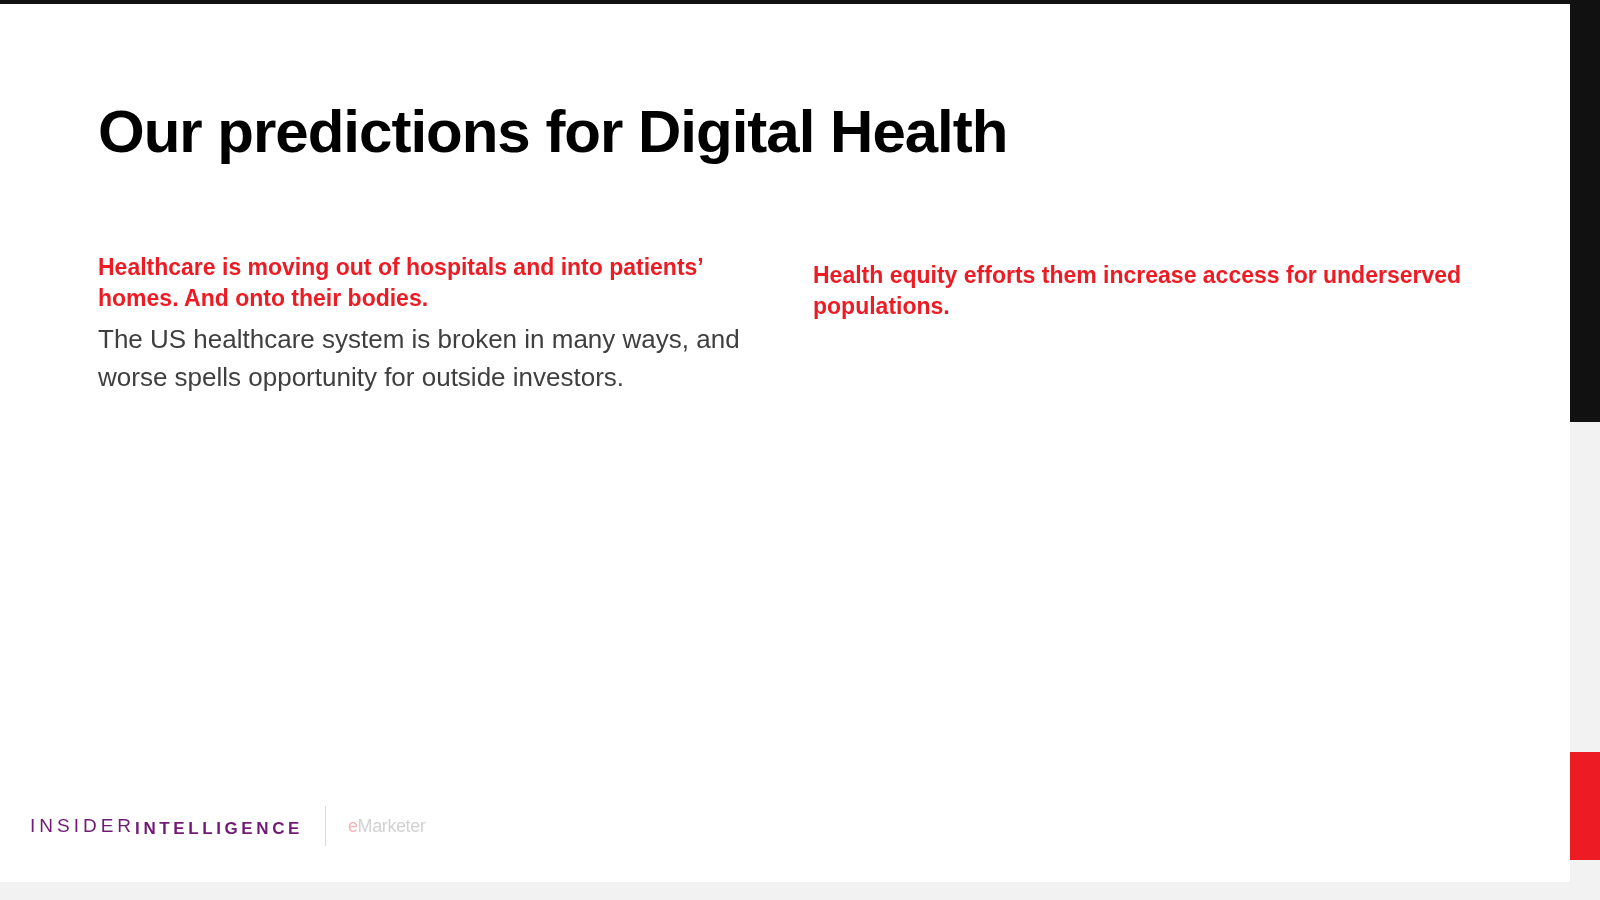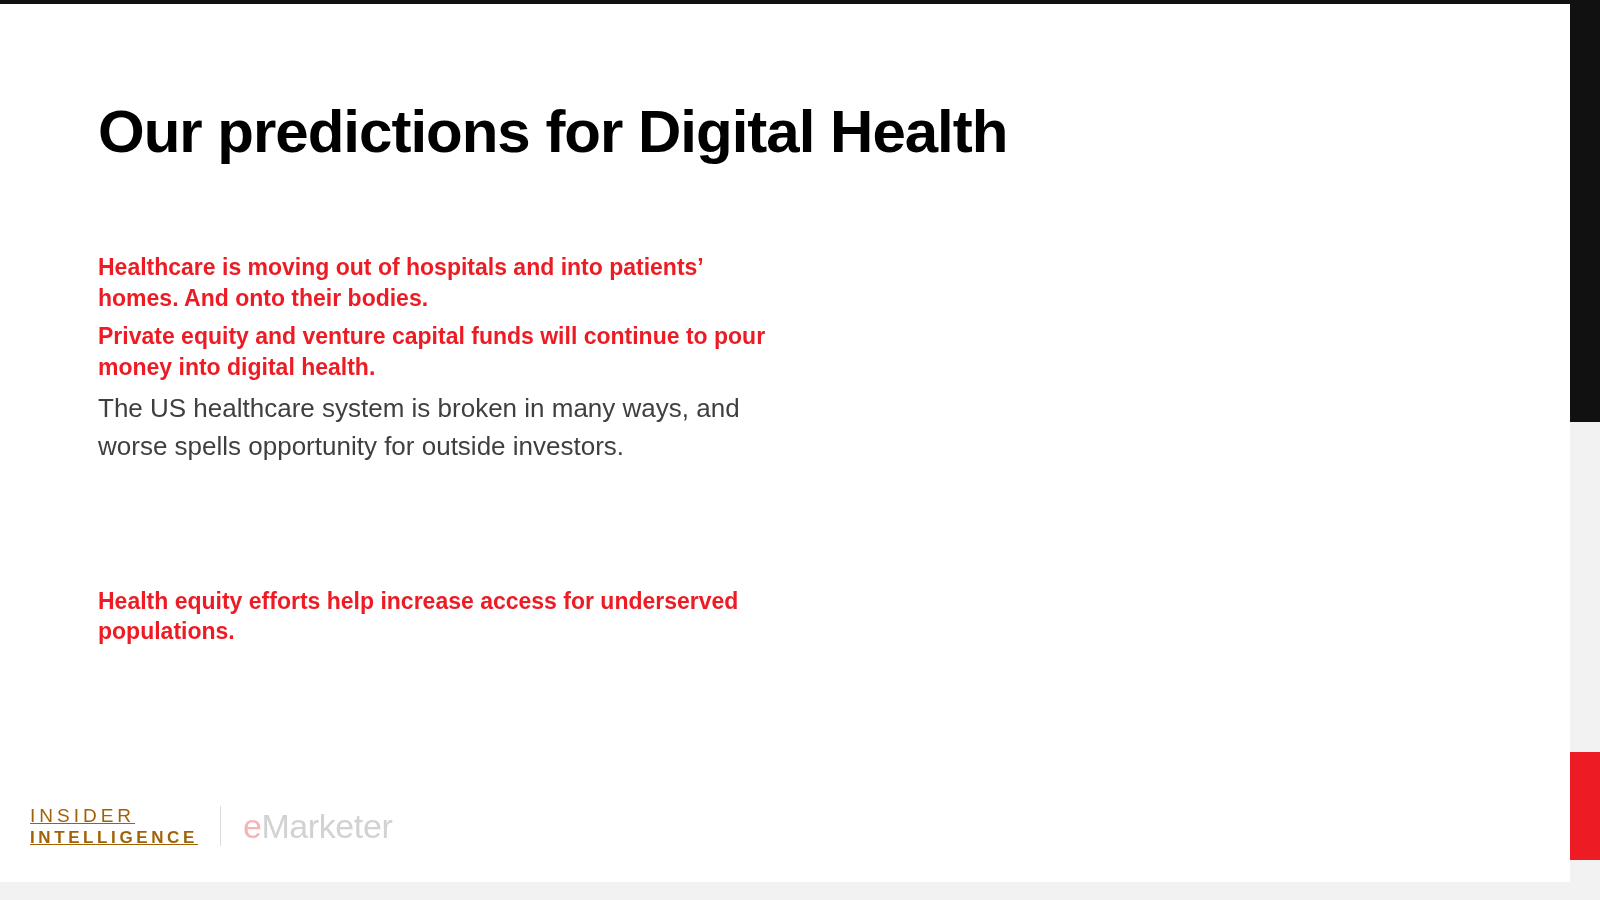--- a/index.html
+++ b/index.html
@@ -71,22 +71,22 @@
     line-height: 1.1;
     white-space: nowrap;
   }
 
   .columns {
     position: absolute;
     left: 98px;
     top: 248px;
     width: 1390px;
     display: flex;
-    flex-direction: column;
-    gap: 84px;
+    flex-direction: row;
+    gap: 40px;
   }
 
   .col {
     width: 680px;
   }
 
   .col-right {
     padding-top: 8px;
   }
 
@@ -120,24 +120,23 @@
     left: 30px;
     bottom: 36px;
     display: flex;
     flex-direction: row;
     align-items: center;
     gap: 22px;
   }
 
   .insider-logo {
     display: flex;
-    flex-direction: column;
+    flex-direction: row;
     line-height: 1;
-    color: #a16207;
-    text-decoration: underline;
+    color: #701a75;
   }
 
   .insider-logo .ins-1 {
     font-size: 19px;
     letter-spacing: 4px;
     font-weight: normal;
   }
 
   .insider-logo .ins-2 {
     font-size: 17px;
@@ -146,21 +145,21 @@
     margin-top: 4px;
   }
 
   .logo-divider {
     width: 1px;
     height: 40px;
     background: #dddddd;
   }
 
   .emarketer-logo {
-    font-size: 34px;
+    font-size: 18px;
     letter-spacing: -0.4px;
   }
 
   .emarketer-logo .e {
     color: #f7b4b4;
   }
 
   .emarketer-logo .rest {
     color: #d2d2d2;
   }
@@ -180,30 +179,29 @@
 
     <div class="columns">
 
       <div class="col col-left">
 
         <div class="block">
           <p class="pred-head">Healthcare is moving out of hospitals and into patients’ homes. And onto their bodies.</p>
         </div>
 
         <div class="block">
-          <p class="pred-head">Private equity and venture capital funds will continue to pour money into digital health.</p>
           <p class="pred-body">The US healthcare system is broken in many ways, and worse spells opportunity for outside investors.</p>
         </div>
 
       </div>
 
       <div class="col col-right">
 
         <div class="block">
-          <p class="pred-head">Health equity efforts help increase access for underserved populations.</p>
+          <p class="pred-head">Health equity efforts them increase access for underserved populations.</p>
         </div>
 
       </div>
 
     </div>
 
     <div class="footer">
       <div class="insider-logo">
         <span class="ins-1">INSIDER</span>
         <span class="ins-2">INTELLIGENCE</span>

